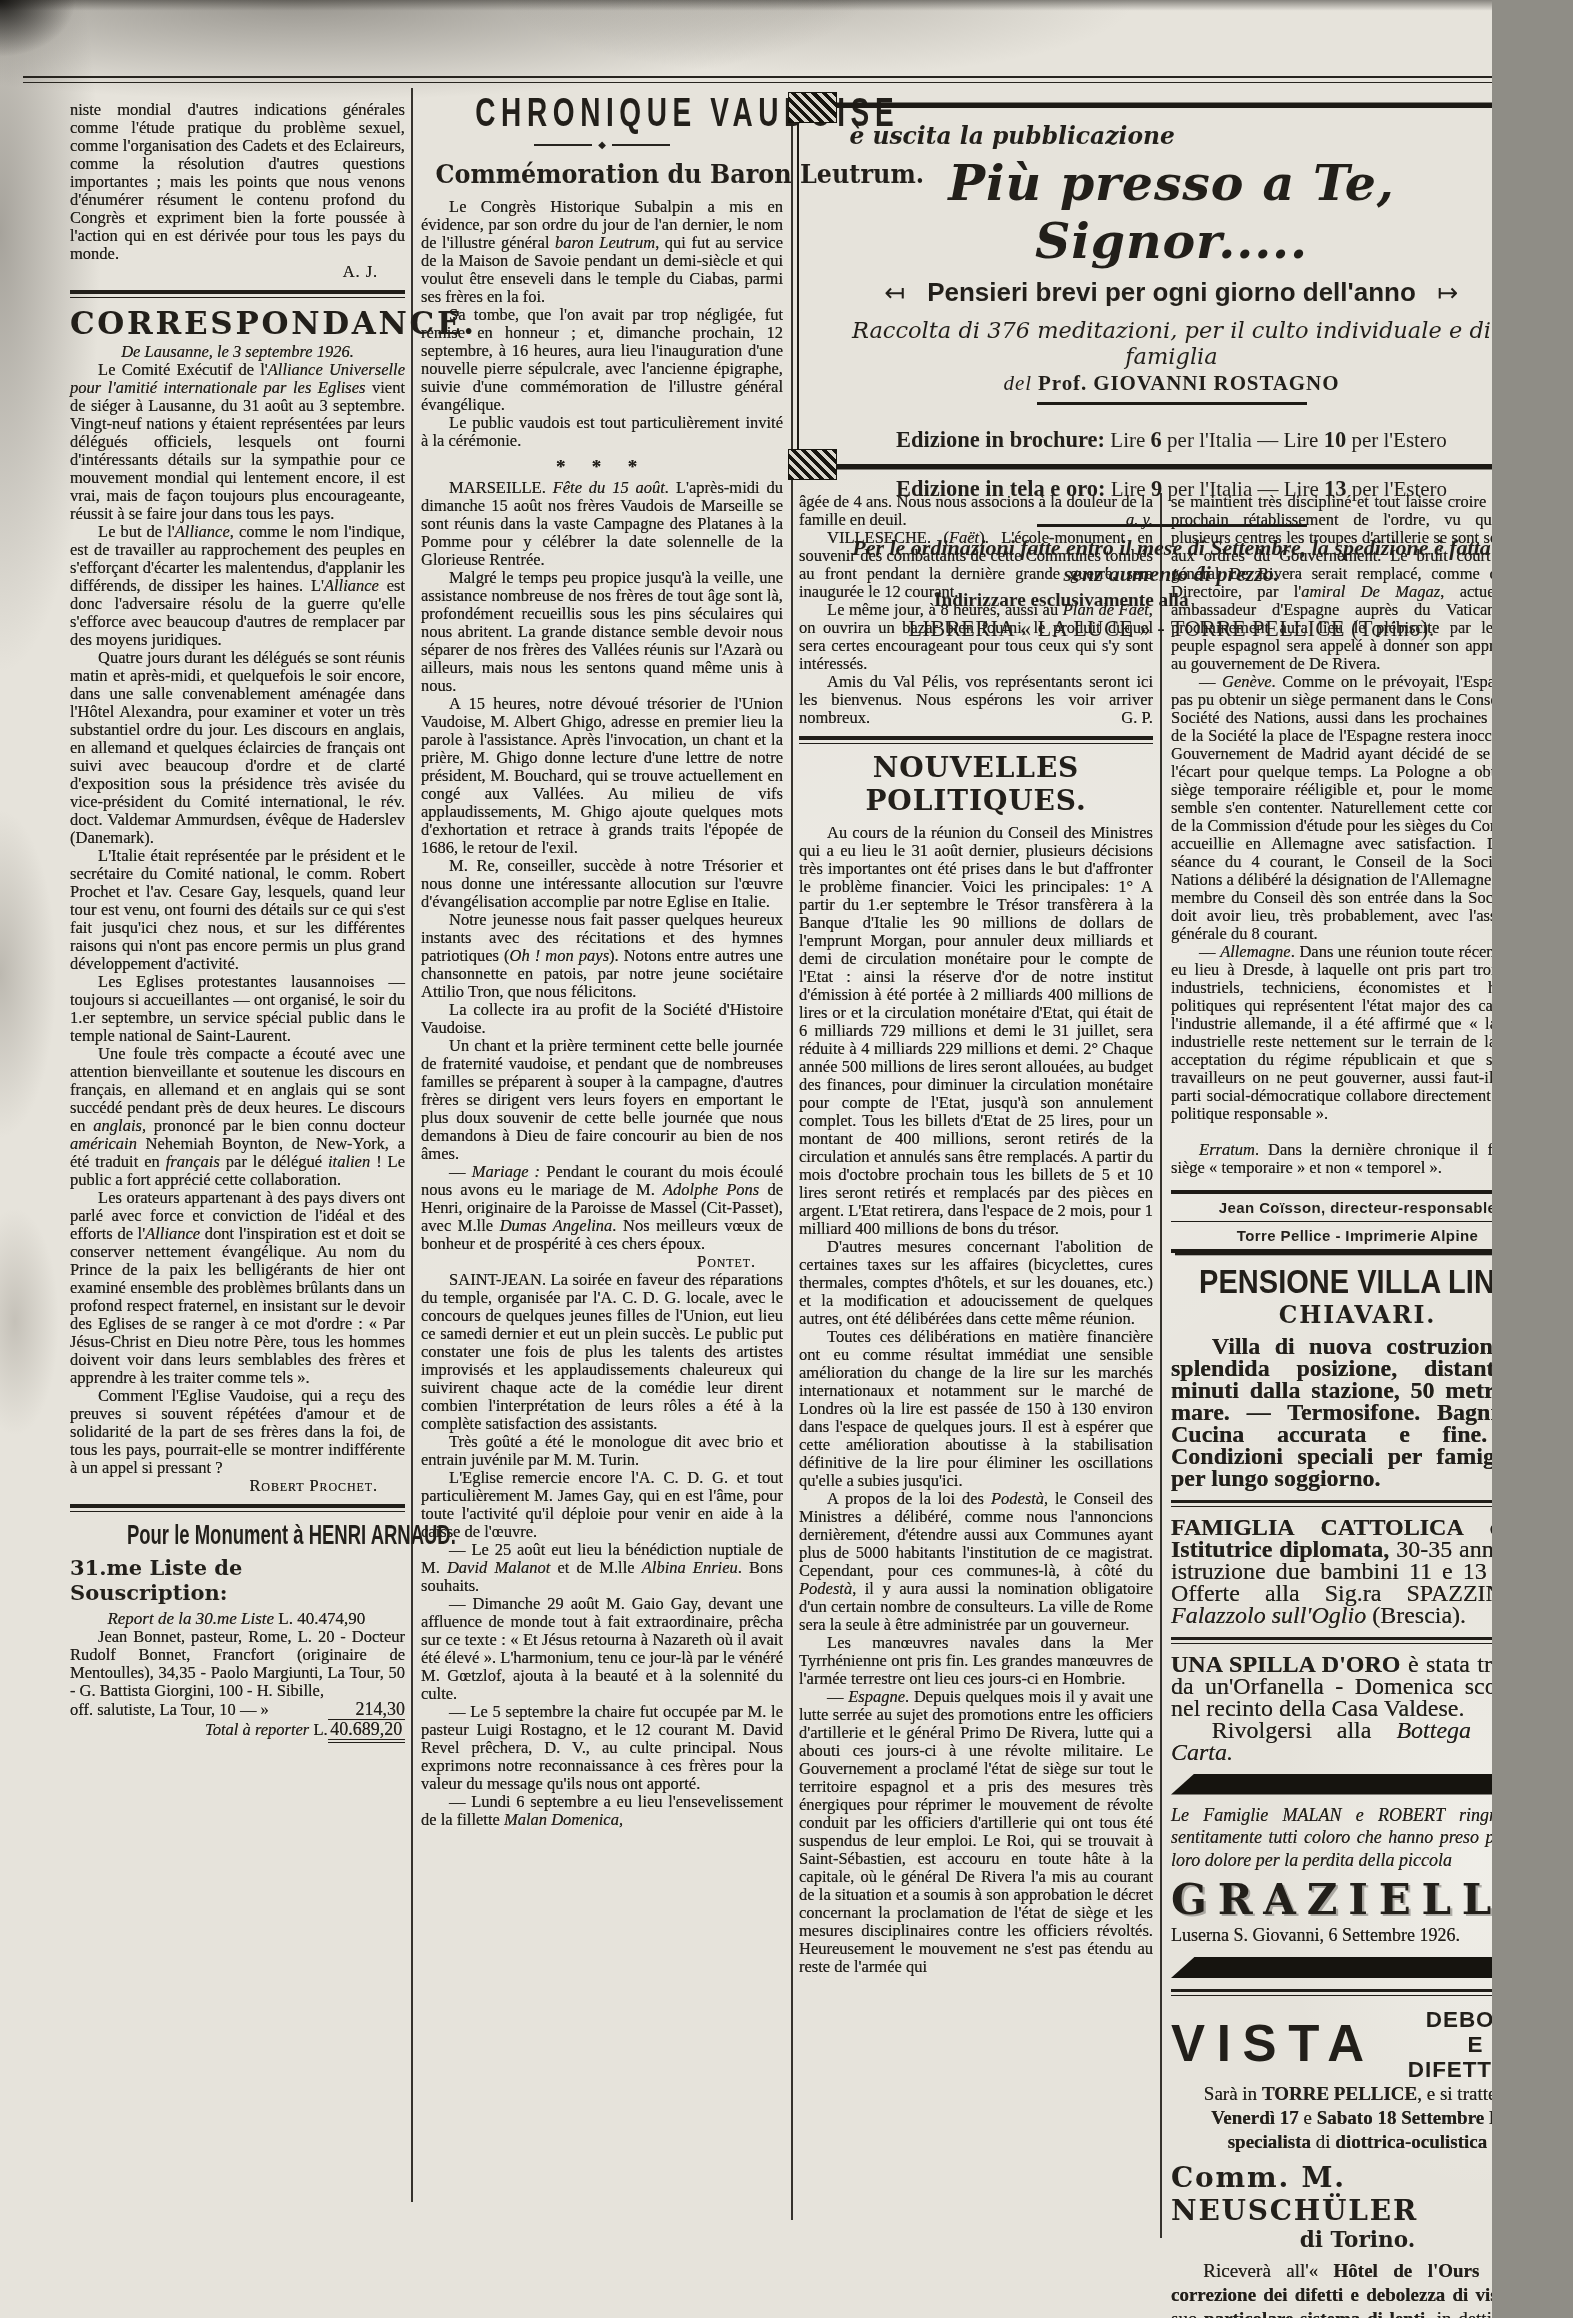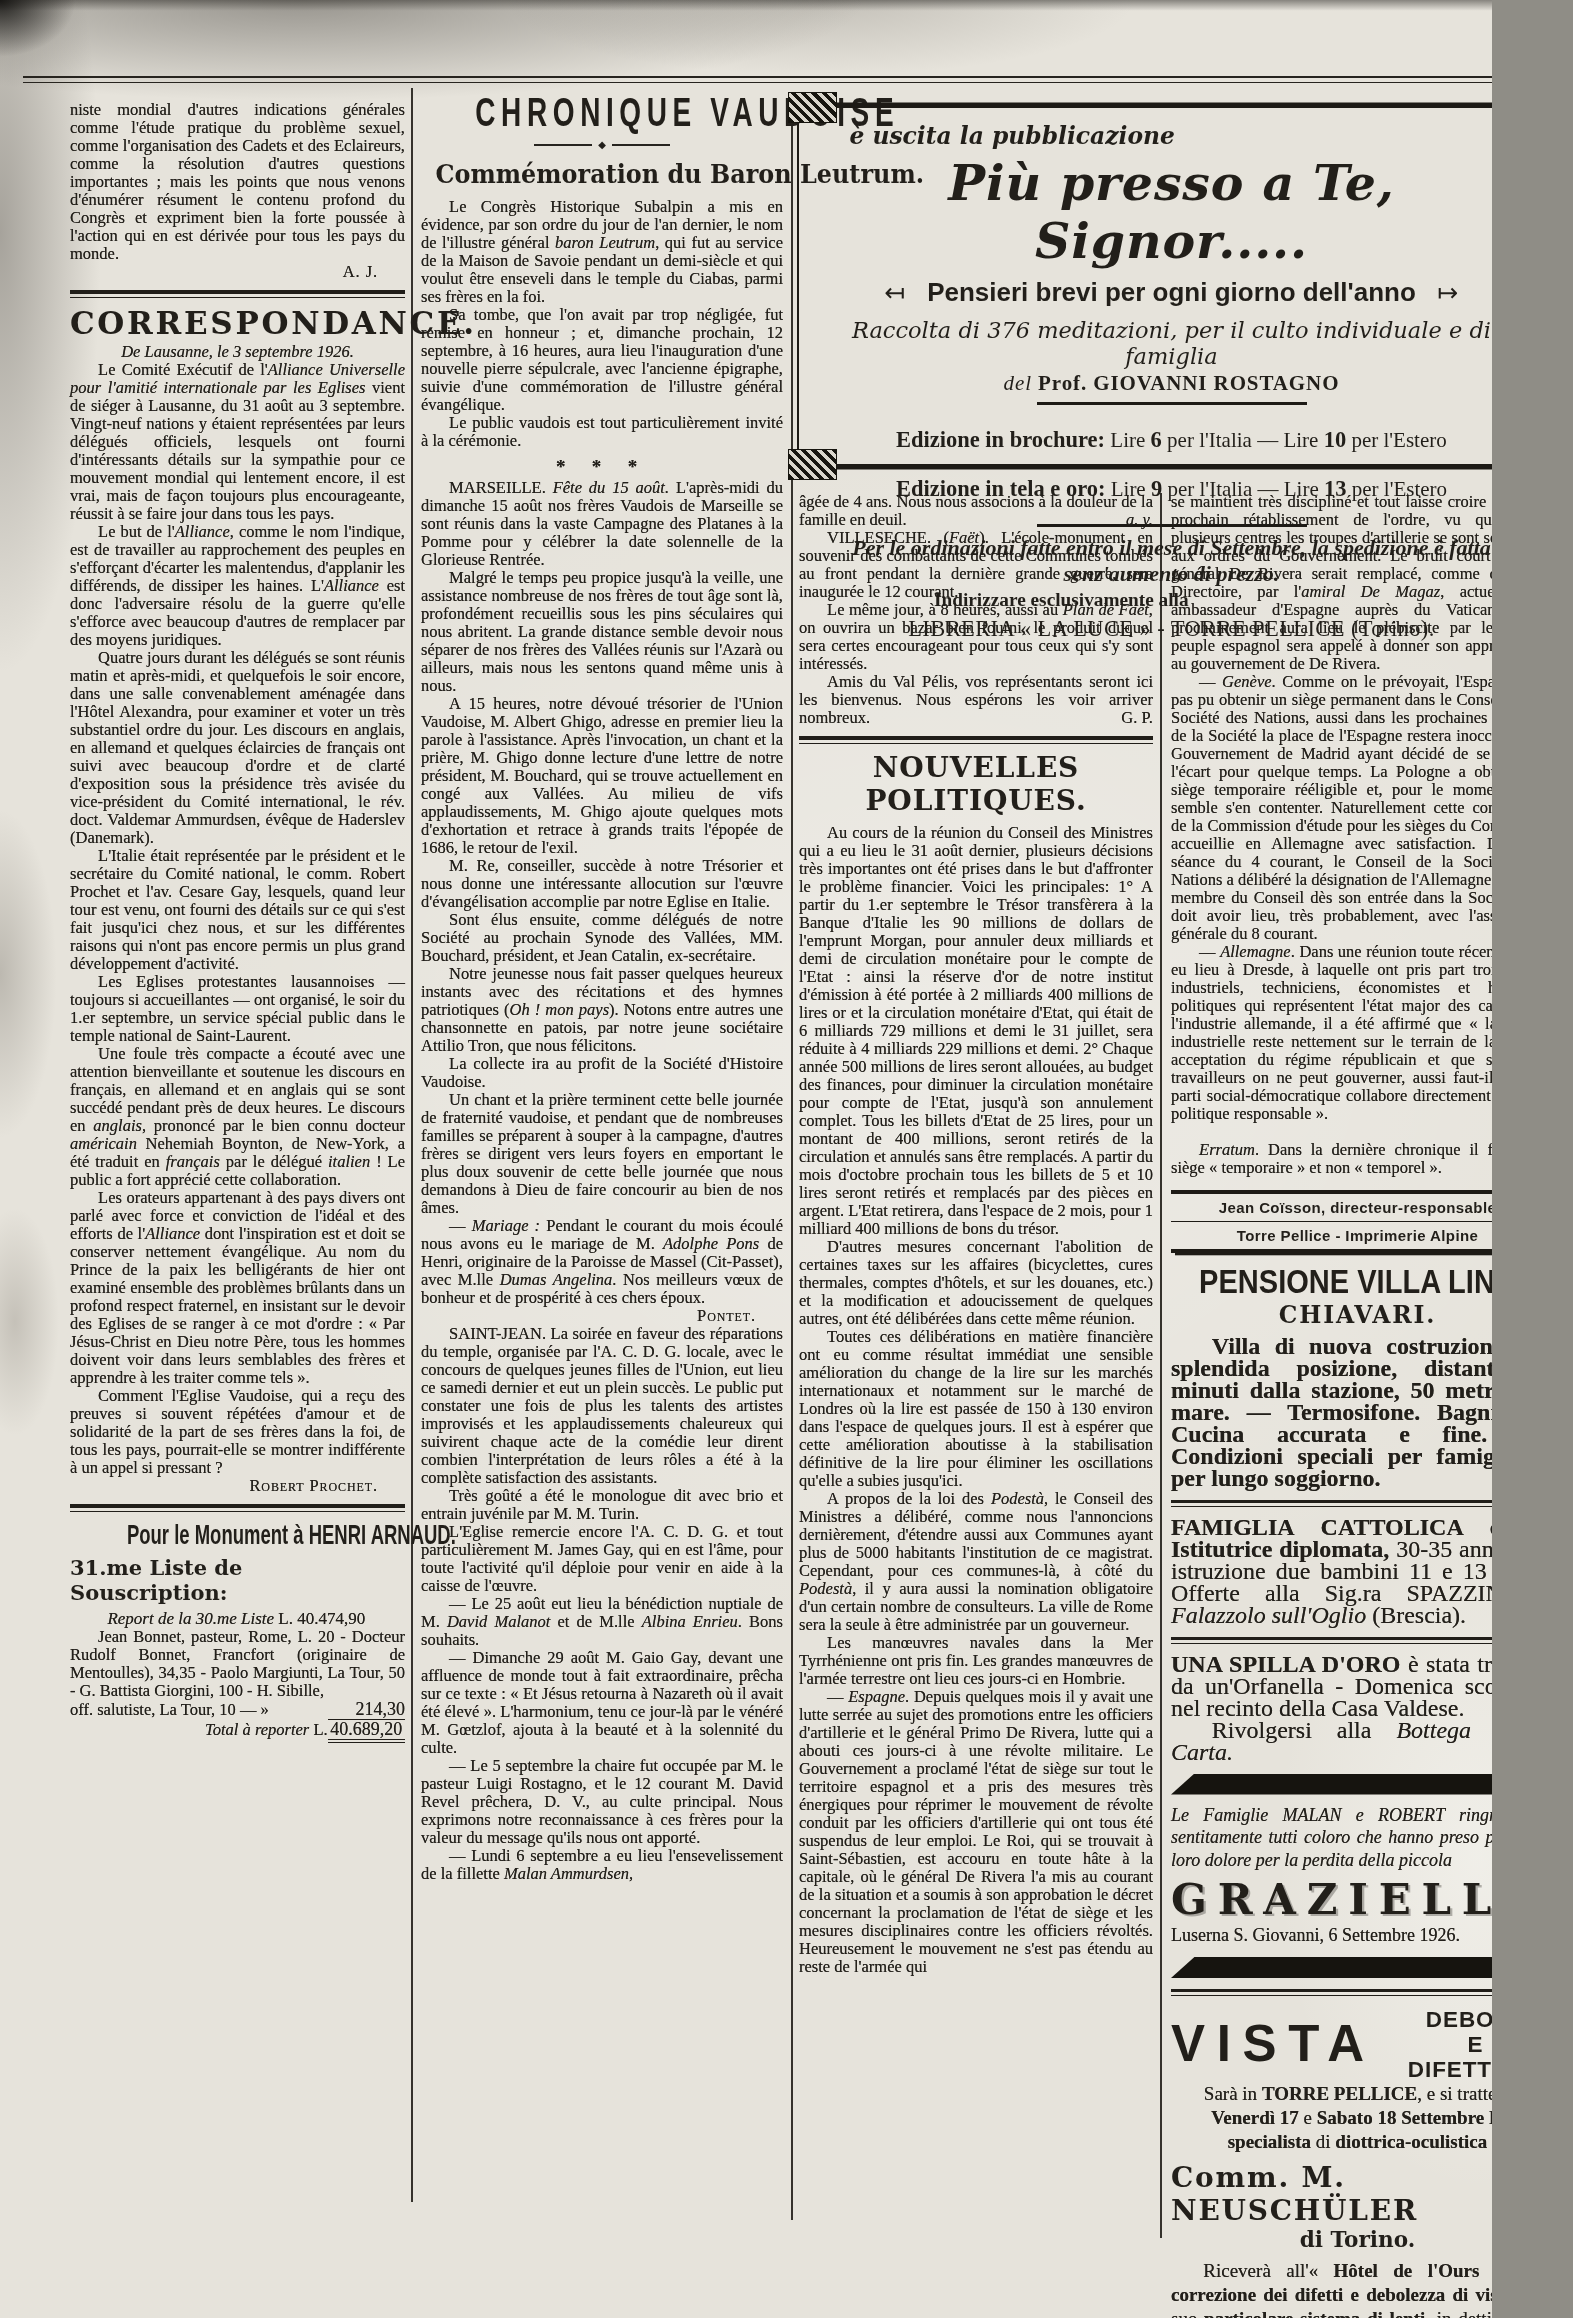--- a/index.html
+++ b/index.html
@@ -177,33 +177,32 @@
       <h2 class="h-sub">Commémoration du Baron Leutrum.</h2>
       <div>
           <p class="p">Le Congrès Historique Subalpin a mis en évidence, par son ordre du jour de l'an dernier, le nom de l'illustre général <i>baron Leutrum</i>, qui fut au service de la Maison de Savoie pendant un demi-siècle et qui voulut être enseveli dans le temple du Ciabas, parmi ses frères en la foi.</p>
           <p class="p">Sa tombe, que l'on avait par trop négligée, fut remise en honneur ; et, dimanche prochain, 12 septembre, à 16 heures, aura lieu l'inauguration d'une nouvelle pierre sépulcrale, avec l'ancienne épigraphe, suivie d'une commémoration de l'illustre général évangélique.</p>
           <p class="p">Le public vaudois est tout particulièrement invité à la cérémonie.</p>
           <p class="stars">* * *</p>
           <p class="p">MARSEILLE. <i>Fête du 15 août.</i> L'après-midi du dimanche 15 août nos frères Vaudois de Marseille se sont réunis dans la vaste Campagne des Platanes à la Pomme pour y célébrer la date solennelle de la Glorieuse Rentrée.</p>
           <p class="p">Malgré le temps peu propice jusqu'à la veille, une assistance nombreuse de nos frères de tout âge sont là, profondément recueillis sous les pins séculaires qui nous abritent. La grande distance semble devoir nous séparer de nos frères des Vallées réunis sur l'Azarà ou ailleurs, mais nous les sentons quand même unis à nous.</p>
           <p class="p">A 15 heures, notre dévoué trésorier de l'Union Vaudoise, M. Albert Ghigo, adresse en premier lieu la parole à l'assistance. Après l'invocation, un chant et la prière, M. Ghigo donne lecture d'une lettre de notre président, M. Bouchard, qui se trouve actuellement en congé aux Vallées. Au milieu de vifs applaudissements, M. Ghigo ajoute quelques mots d'exhortation et retrace à grands traits l'épopée de 1686, le retour de l'exil.</p>
           <p class="p">M. Re, conseiller, succède à notre Trésorier et nous donne une intéressante allocution sur l'œuvre d'évangélisation accomplie par notre Eglise en Italie.</p>
-          <p class="p">Sont élus ensuite, comme délégués de notre Société au prochain Synode des Vallées, MM. Bouchard, président, et Jean Catalin, ex-secrétaire.</p>
           <p class="p">Notre jeunesse nous fait passer quelques heureux instants avec des récitations et des hymnes patriotiques (<i>Oh ! mon pays</i>). Notons entre autres une chansonnette en patois, par notre jeune sociétaire Attilio Tron, que nous félicitons.</p>
           <p class="p">La collecte ira au profit de la Société d'Histoire Vaudoise.</p>
           <p class="p">Un chant et la prière terminent cette belle journée de fraternité vaudoise, et pendant que de nombreuses familles se préparent à souper à la campagne, d'autres frères se dirigent vers leurs foyers en emportant le plus doux souvenir de cette belle journée que nous demandons à Dieu de faire concourir au bien de nos âmes.</p>
           <p class="p">— <i>Mariage :</i> Pendant le courant du mois écoulé nous avons eu le mariage de M. <i>Adolphe Pons</i> de Henri, originaire de la Paroisse de Massel (Cit-Passet), avec M.lle <i>Dumas Angelina</i>. Nos meilleurs vœux de bonheur et de prospérité à ces chers époux.</p>
           <p class="sig">Pontet.</p>
           <p class="p">SAINT-JEAN. La soirée en faveur des réparations du temple, organisée par l'A. C. D. G. locale, avec le concours de quelques jeunes filles de l'Union, eut lieu ce samedi dernier et eut un plein succès. Le public put constater une fois de plus les talents des artistes improvisés et les applaudissements chaleureux qui suivirent chaque acte de la comédie leur dirent combien l'interprétation de leurs rôles a été à la complète satisfaction des assistants.</p>
           <p class="p">Très goûté a été le monologue dit avec brio et entrain juvénile par M. M. Turin.</p>
           <p class="p">L'Eglise remercie encore l'A. C. D. G. et tout particulièrement M. James Gay, qui en est l'âme, pour toute l'activité qu'il déploie pour venir en aide à la caisse de l'œuvre.</p>
           <p class="p">— Le 25 août eut lieu la bénédiction nuptiale de M. <i>David Malanot</i> et de M.lle <i>Albina Enrieu</i>. Bons souhaits.</p>
           <p class="p">— Dimanche 29 août M. Gaio Gay, devant une affluence de monde tout à fait extraordinaire, prêcha sur ce texte : « Et Jésus retourna à Nazareth où il avait été élevé ». L'harmonium, tenu ce jour-là par le vénéré M. Gœtzlof, ajouta à la beauté et à la solennité du culte.</p>
           <p class="p">— Le 5 septembre la chaire fut occupée par M. le pasteur Luigi Rostagno, et le 12 courant M. David Revel prêchera, D. V., au culte principal. Nous exprimons notre reconnaissance à ces frères pour la valeur du message qu'ils nous ont apporté.</p>
-          <p class="p">— Lundi 6 septembre a eu lieu l'ensevelissement de la fillette <i>Malan Ammurdsen,</i></p>
+          <p class="p">— Lundi 6 septembre a eu lieu l'ensevelissement de la fillette <i>Malan Domenica,</i></p>
         </div>
     </div>
   </div>
 
   <div class="ad">
     <div class="corner tl"></div>
     <div class="corner tr"></div>
     <div class="corner bl"></div>
     <div class="corner br"></div>
     <div class="ad-kicker">è uscita la pubblicazione</div>

